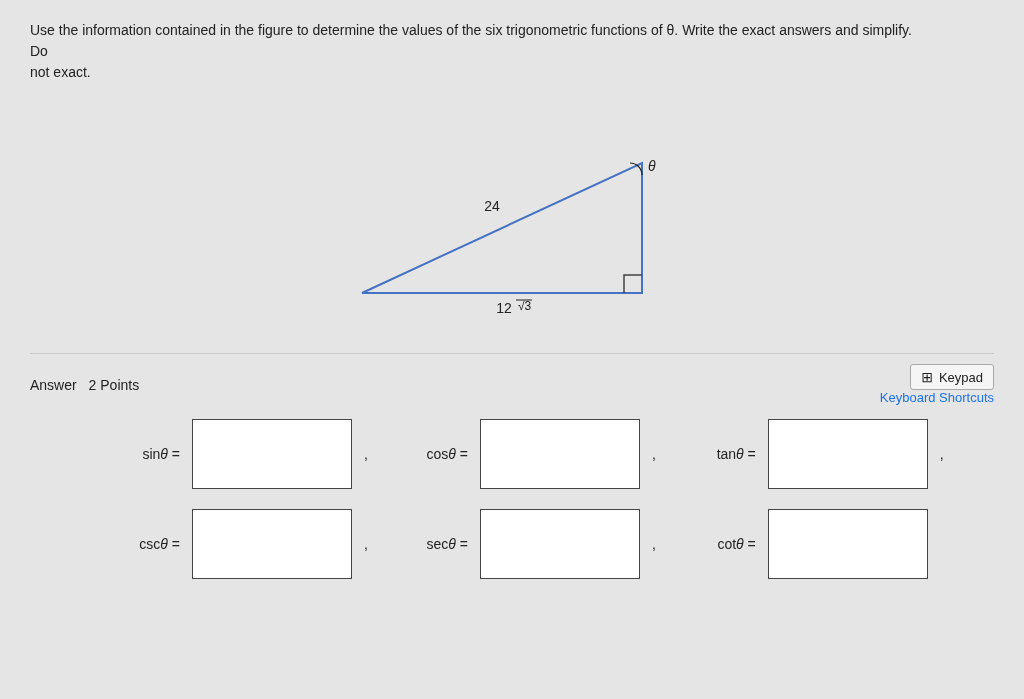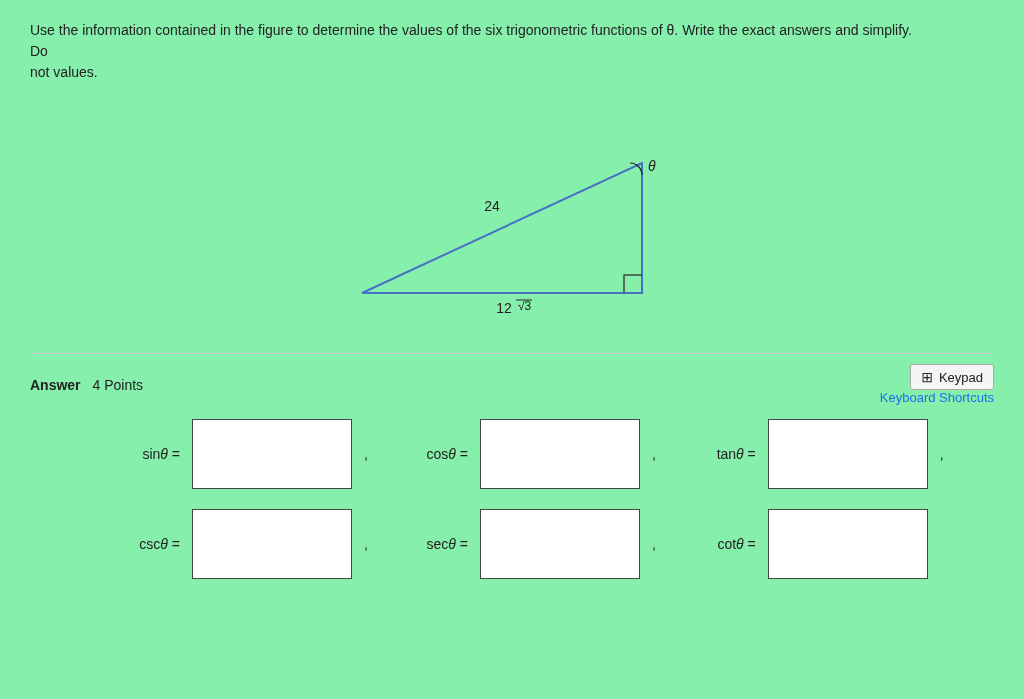--- a/index.html
+++ b/index.html
@@ -5,21 +5,21 @@
     * { box-sizing: border-box; margin: 0; padding: 0; }
     body {
       background: #fff;
       font-family: Arial, sans-serif;
       font-size: 14px;
       color: #222;
     }
     .page {
       width: 1024px;
       min-height: 699px;
-      background: #86efac;
+      background: #e5e5e5;
       padding: 20px 30px;
     }
     .question-text {
       font-size: 14px;
       line-height: 1.5;
       margin-bottom: 20px;
       max-width: 900px;
     }
     .figure-area {
       width: 100%;
@@ -33,21 +33,21 @@
     .answer-header {
       display: flex;
       align-items: center;
       justify-content: space-between;
       margin-bottom: 8px;
       padding-bottom: 4px;
       border-top: 1px solid #ccc;
       padding-top: 10px;
     }
     .answer-label {
-      font-weight: bold;
+      font-weight: normal;
       font-size: 14px;
       margin-top: 29px;
     }
     .points-label {
       font-weight: normal;
       font-size: 14px;
       margin-left: 8px;
     }
     .keypad-area {
       display: flex;
@@ -117,21 +117,21 @@
       font-style: italic;
     }
   </style>
 </head>
 <body>
 
 <div class="page">
 
   <div class="question-text">
     <span>Use the information contained in the figure to determine the values of the six trigonometric functions of θ. Write the exact answers and simplify. Do</span><br>
-    <span>not values.</span>
+    <span>not exact.</span>
   </div>
 
   <div class="figure-area">
     <svg class="triangle-svg" width="420" height="220">
 
       <polyline points="60,190 340,190 340,60 60,190" fill="none" stroke="#4472C4" stroke-width="2"></polyline>
 
       <polyline points="322,190 322,172 340,172" fill="none" stroke="#444" stroke-width="1.5"></polyline>
 
       <text x="190" y="108" font-family="Arial" font-size="14" fill="#222" text-anchor="middle">24</text>
@@ -142,21 +142,21 @@
       <line x1="214" y1="197" x2="230" y2="197" stroke="#222" stroke-width="1"></line>
 
       <path d="M 340,72 A 12,12 0 0,0 328,60" fill="none" stroke="#222" stroke-width="1.2"></path>
       <text x="346" y="68" font-family="Arial" font-size="14" fill="#222" font-style="italic">θ</text>
     </svg>
   </div>
 
   <div class="answer-header">
     <div>
       <span class="answer-label">Answer</span>
-      <span class="points-label">4 Points</span>
+      <span class="points-label">2 Points</span>
     </div>
     <div class="keypad-area">
       <button class="keypad-btn">
         <span class="keypad-icon">⊞</span>
         <span>Keypad</span>
       </button>
       <a class="keyboard-shortcuts-link">Keyboard Shortcuts</a>
     </div>
   </div>
 

